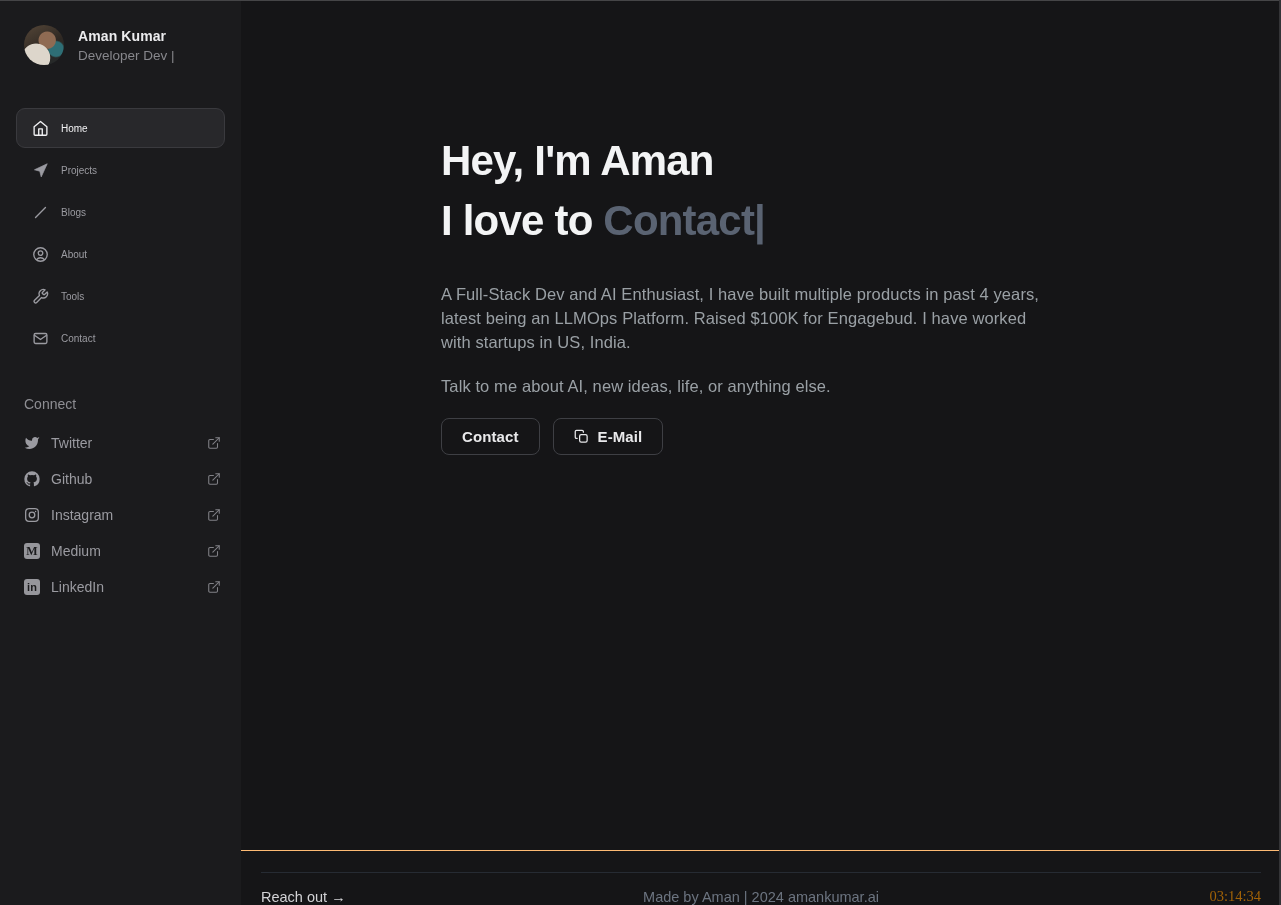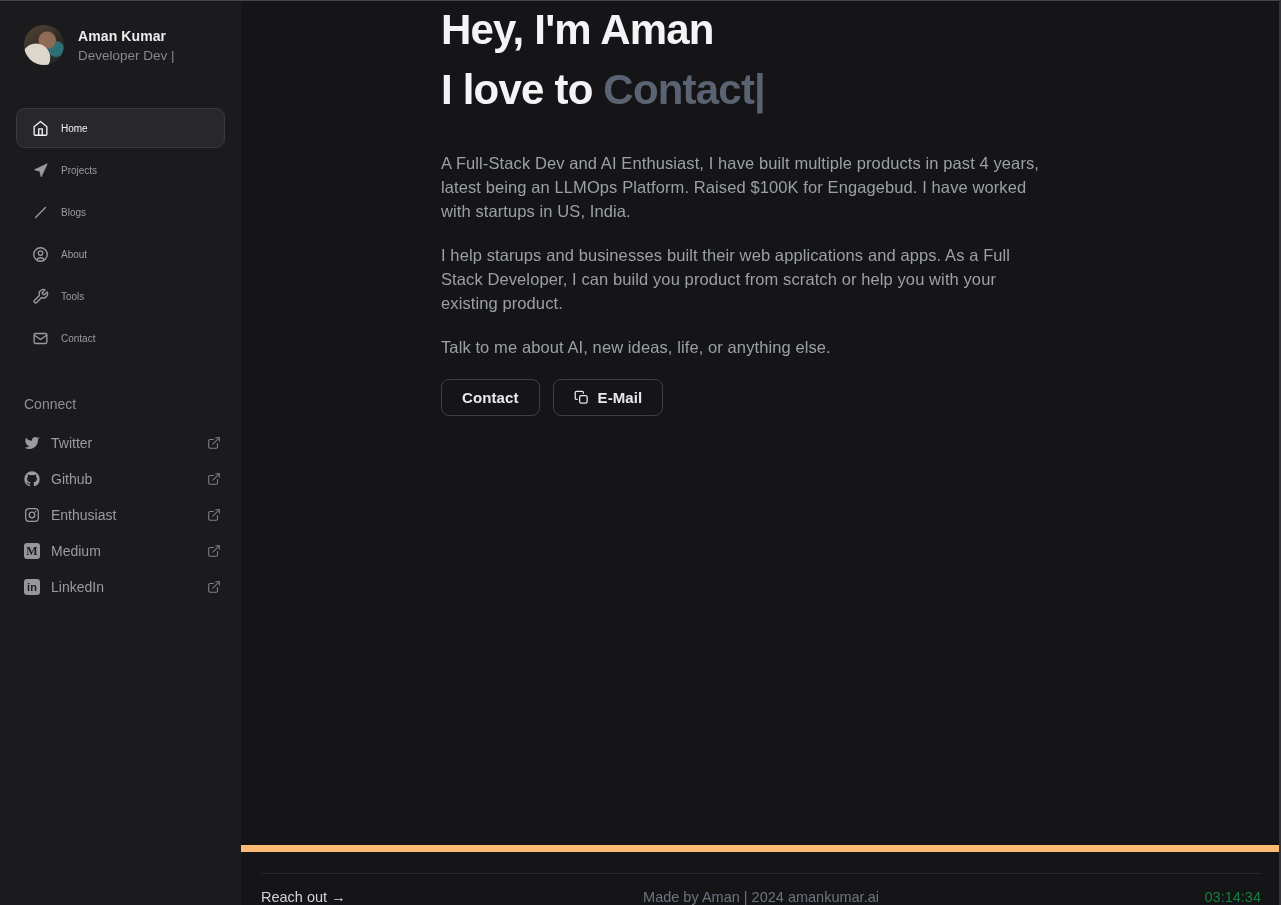--- a/index.html
+++ b/index.html
@@ -57,21 +57,21 @@
   .sq {
     width: 16px; height: 16px; margin-right: 11px; border-radius: 3px;
     background: #96969b; color: #1b1b1d;
     display: inline-flex; align-items: center; justify-content: center;
     font-size: 11px; font-weight: 700; line-height: 1; flex-shrink: 0;
   }
   .sq.serif { font-family: "Liberation Serif", "DejaVu Serif", serif; font-size: 12px; }
 
   
   .main { flex: 1; display: flex; flex-direction: column; background: #151517; }
-  .content { flex: 1; }
+  .content { flex: 1; padding-top: 131px; }
   .inner { width: 614px; margin-left: 200px; }
 
   h1 {
     margin: 0 0 31px; font-size: 42px; line-height: 60px; font-weight: 700;
     color: #f3f4f5; letter-spacing: -0.8px;
   }
   .hl { color: #5a6372; }
 
   .inner p { margin: 0 0 20px; font-size: 16.5px; line-height: 24px; color: #9aa0a5; letter-spacing: .1px; }
 
@@ -79,28 +79,28 @@
   .btn {
     height: 37px; padding: 0 20px;
     background: transparent; border: 1px solid #3e3f44; border-radius: 8px;
     color: #e9e9eb; font-size: 15px; font-weight: 600;
     display: inline-flex; align-items: center; gap: 9px;
     font-family: inherit; cursor: pointer; letter-spacing: .1px;
   }
   .btn svg { width: 15px; height: 15px; }
 
   
-  .footer { border-top: 7px solid #fdba74; padding: 21px 20px 0; }
+  .footer { border-top: 1px solid #fdba74; padding: 21px 20px 0; }
   .footer-inner {
     border-top: 1px solid #262b33; padding-top: 15px;
     display: flex; align-items: center;
   }
   .f-left { flex: 1; font-size: 14.5px; font-weight: 500; color: #d2d2d5; cursor: pointer; }
   .f-center { font-size: 14.5px; color: #6c7480; }
-  .f-right { flex: 1; text-align: right; font-size: 14.5px; color: #15803d; font-variant-numeric: tabular-nums; }
+  .f-right { flex: 1; text-align: right; font-size: 14.5px; color: #a16207; font-variant-numeric: tabular-nums; font-family: Liberation Serif, serif; }
 </style>
 </head>
 <body>
 
 <div class="frame-top"></div>
 <div class="frame-right"></div>
 
 <div class="app">
 
   <aside class="sidebar">
@@ -179,21 +179,21 @@
             <path d="M15 3h6v6"></path>
             <path d="M10 14 21 3"></path>
           </svg>
       </div>
       <div class="connect-item">
         <svg class="c-icon" viewBox="0 0 24 24" fill="none" stroke="currentColor" stroke-width="1.9" stroke-linecap="round" stroke-linejoin="round">
             <rect x="2.5" y="2.5" width="19" height="19" rx="5"></rect>
             <circle cx="12" cy="12" r="4.2"></circle>
             <circle cx="17.4" cy="6.6" r="1.1" fill="currentColor" stroke="none"></circle>
           </svg>
-        <span>Enthusiast</span>
+        <span>Instagram</span>
         <svg class="ext" viewBox="0 0 24 24" fill="none" stroke="currentColor" stroke-width="1.8" stroke-linecap="round" stroke-linejoin="round">
             <path d="M18 13v6a2 2 0 0 1-2 2H5a2 2 0 0 1-2-2V8a2 2 0 0 1 2-2h6"></path>
             <path d="M15 3h6v6"></path>
             <path d="M10 14 21 3"></path>
           </svg>
       </div>
       <div class="connect-item">
         <span class="sq serif">M</span>
         <span>Medium</span>
         <svg class="ext" viewBox="0 0 24 24" fill="none" stroke="currentColor" stroke-width="1.8" stroke-linecap="round" stroke-linejoin="round">
@@ -215,21 +215,20 @@
   </aside>
 
   <main class="main">
     <div class="content">
       <div class="inner">
         <h1><span>Hey, I'm Aman</span><br>
           <span>I love to </span><span class="hl">Contact</span><span class="hl">|</span>
         </h1>
 
         <p>A Full-Stack Dev and AI Enthusiast, I have built multiple products in past 4 years, latest being an LLMOps Platform. Raised $100K for Engagebud. I have worked with startups in US, India.</p>
-        <p>I help starups and businesses built their web applications and apps. As a Full Stack Developer, I can build you product from scratch or help you with your existing product.</p>
         <p>Talk to me about AI, new ideas, life, or anything else.</p>
 
         <div class="btn-row">
           <button class="btn">Contact</button>
           <button class="btn">
             <svg viewBox="0 0 24 24" fill="none" stroke="currentColor" stroke-width="2" stroke-linecap="round" stroke-linejoin="round">
                 <rect x="9" y="9" width="12" height="12" rx="2.5"></rect>
                 <path d="M5 15H4a2 2 0 0 1-2-2V4a2 2 0 0 1 2-2h9a2 2 0 0 1 2 2v1"></path>
               </svg>
             <span>E-Mail</span>

